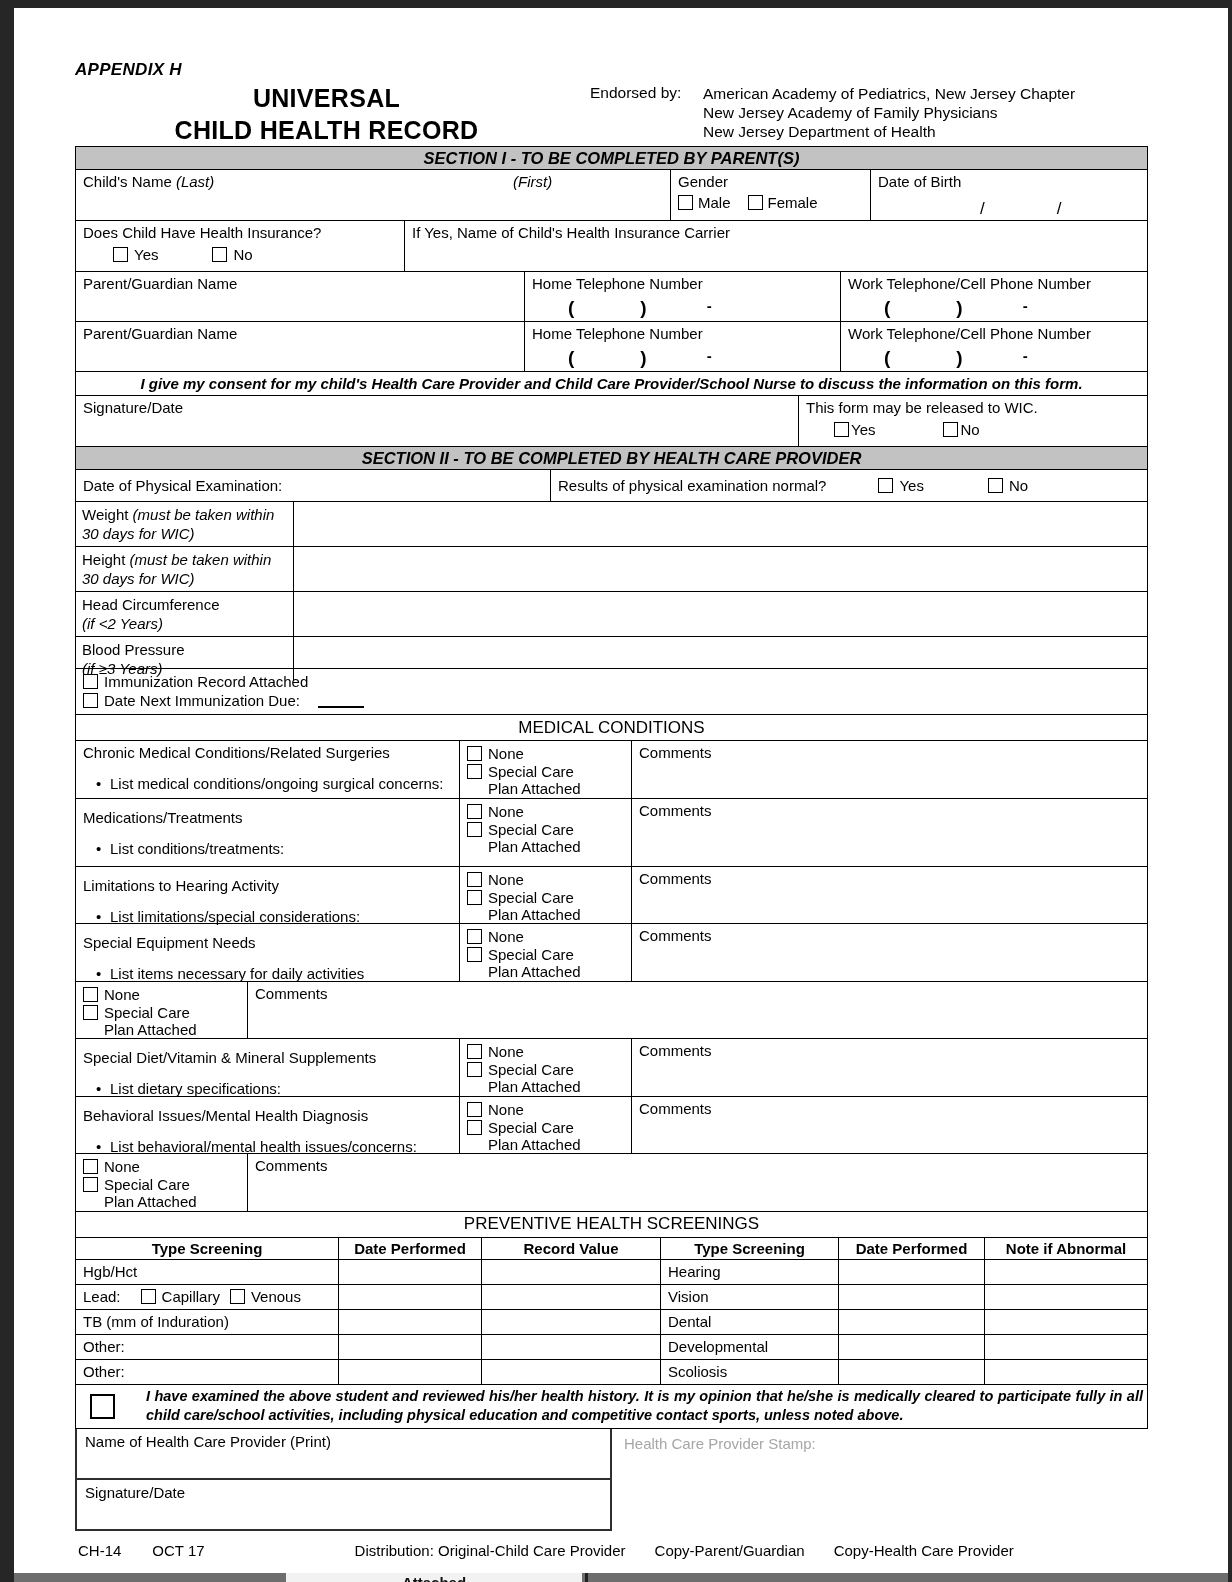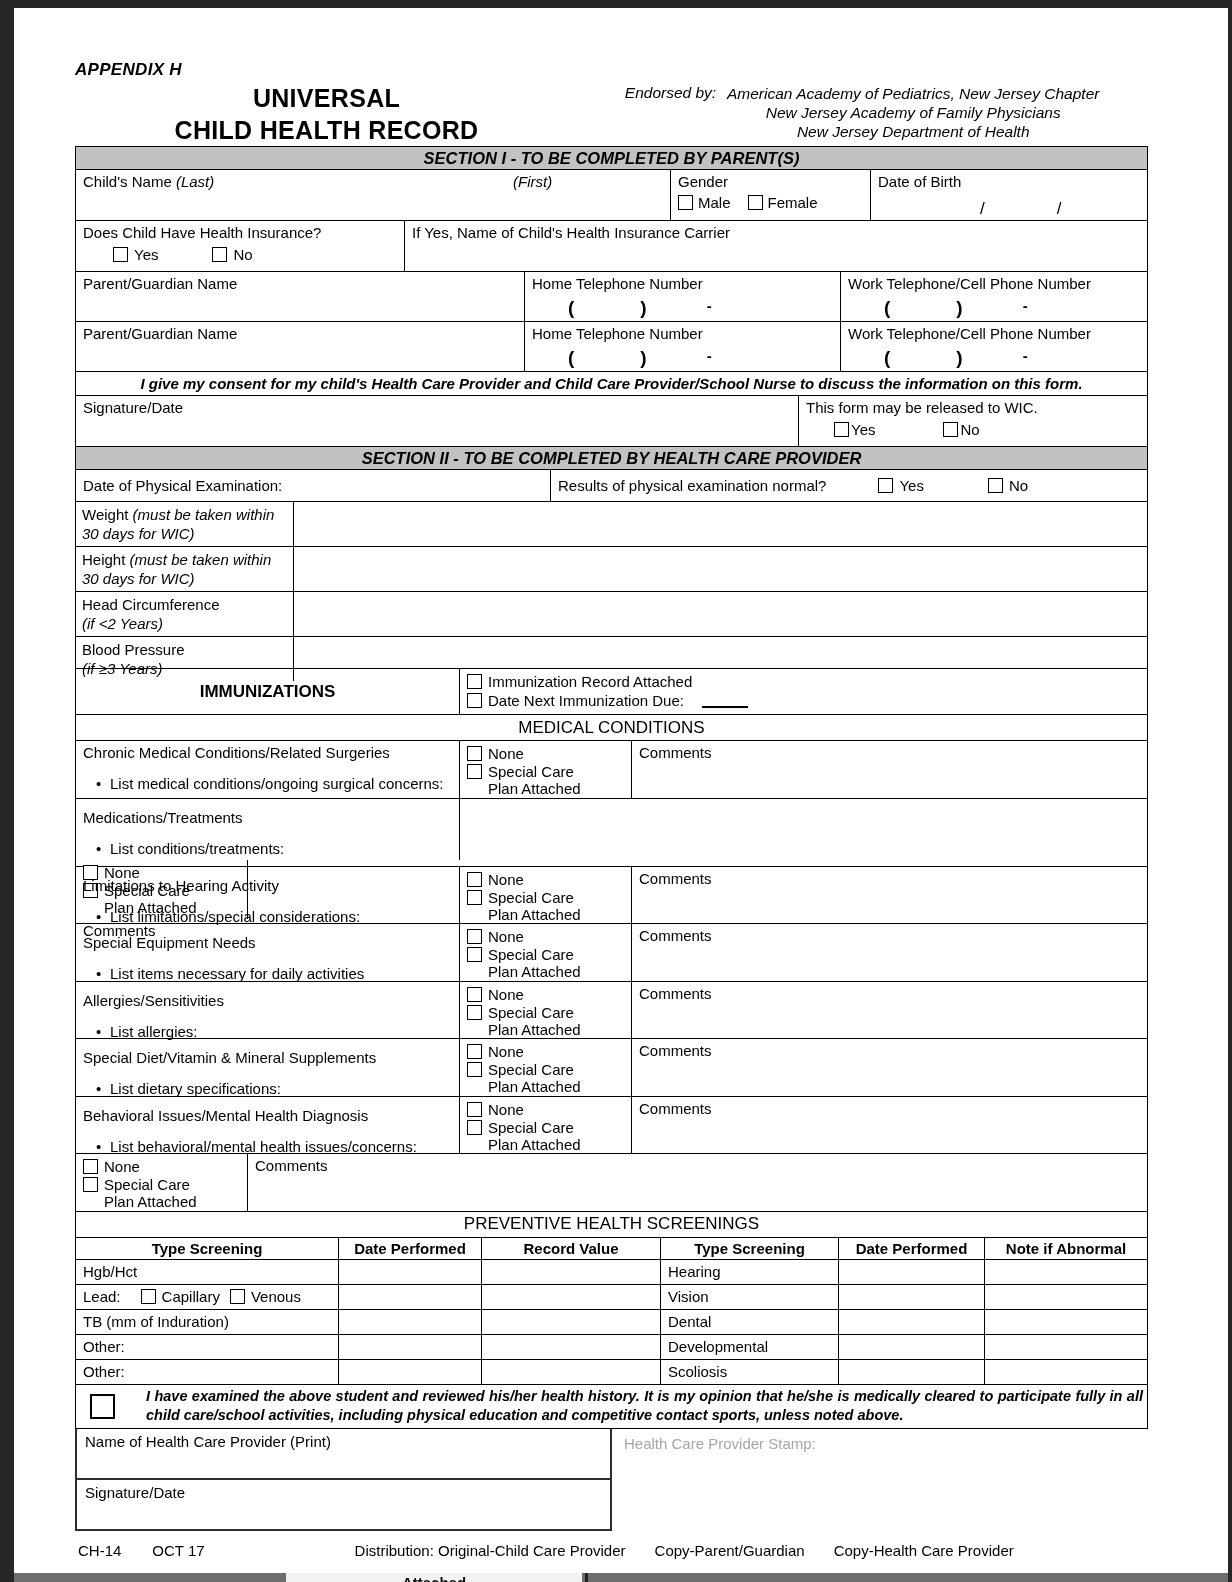--- a/index.html
+++ b/index.html
@@ -10,21 +10,21 @@
     color:#000;
     -webkit-font-smoothing:antialiased;
   }
   .sheet{
     position:absolute;left:14px;top:8px;width:1214px;height:1565px;
     background:#ffffff;overflow:hidden;
   }
   
   .appendix{position:absolute;left:61px;top:52px;font-size:17px;font-weight:bold;font-style:italic;letter-spacing:.3px;}
   .doc-title{position:absolute;left:140px;top:74px;width:345px;text-align:center;font-weight:bold;font-size:25px;line-height:32px;letter-spacing:.3px;}
-  .endorsed{position:absolute;left:600px;top:76px;display:flex;font-style:italic;font-size:15.5px;text-align:center;}
+  .endorsed{position:absolute;left:576px;top:76px;display:flex;font-size:15.5px;}
   .endorsed .elabel{width:113px;}
   .endorsed .orgs div{line-height:19px;}
   
   .content{position:absolute;left:61px;top:138px;width:1073px;}
   .ftable{border:1px solid #000;}
   .frow{display:flex;border-bottom:1px solid #000;box-sizing:border-box;align-items:stretch;}
   .frow:last-child{border-bottom:none;gap:8px;}
   .c{box-sizing:border-box;border-right:1px solid #000;padding:3px 7px;position:relative;font-size:15px;}
   .c:last-child{border-right:none;}
   .bar{background:#c2c2c2;justify-content:center;align-items:center;font-weight:bold;font-style:italic;font-size:16.5px;height:23px;}
@@ -238,21 +238,20 @@
             <div class="meas-label">
               <span>Blood Pressure</span><br>
               <span class="it">(if ≥3 Years)</span>
             </div>
             <div class="meas-val"></div>
           </div>
         </div>
       </div>
 
       <div class="frow" style="height:46px;">
-        <div class="c vcenter" style="width:384px;justify-content:center;font-weight:bold;font-size:17px;">IMMUNIZATIONS</div>
         <div class="c" style="flex:1;padding-top:2px;">
           <div class="cbrow" style="margin:2px 0;">
             <span class="cb"></span>
             <span>Immunization Record Attached</span>
           </div>
           <div class="cbrow" style="margin:2px 0;">
             <span class="cb"></span>
             <span>Date Next Immunization Due:</span>
             <span class="underline-blank"></span>
           </div>
@@ -274,21 +273,21 @@
           <div class="cbrow">
               <span class="cb"></span>
               <span style="width:118px;">Special Care Plan Attached</span>
             </div>
         </div>
         <div class="c" style="flex:1;">
           <span>Comments</span>
         </div>
       </div>
 
-      <div class="frow" style="height:68px;flex-direction:column;">
+      <div class="frow" style="height:68px;">
         <div class="c" style="width:384px;padding-top:10px;">
           <div>Medications/Treatments</div>
           <div class="blt">List conditions/treatments:</div>
         </div>
         <div class="c mc-checks" style="width:172px;">
           <div class="cbrow">
               <span class="cb"></span>
               <span>None</span>
             </div>
           <div class="cbrow">
@@ -335,24 +334,20 @@
               <span class="cb"></span>
               <span style="width:118px;">Special Care Plan Attached</span>
             </div>
         </div>
         <div class="c" style="flex:1;">
           <span>Comments</span>
         </div>
       </div>
 
       <div class="frow" style="height:57.5px;">
-        <div class="c" style="width:384px;padding-top:10px;">
-          <div>Allergies/Sensitivities</div>
-          <div class="blt">List allergies:</div>
-        </div>
         <div class="c mc-checks" style="width:172px;">
           <div class="cbrow">
               <span class="cb"></span>
               <span>None</span>
             </div>
           <div class="cbrow">
               <span class="cb"></span>
               <span style="width:118px;">Special Care Plan Attached</span>
             </div>
         </div>

